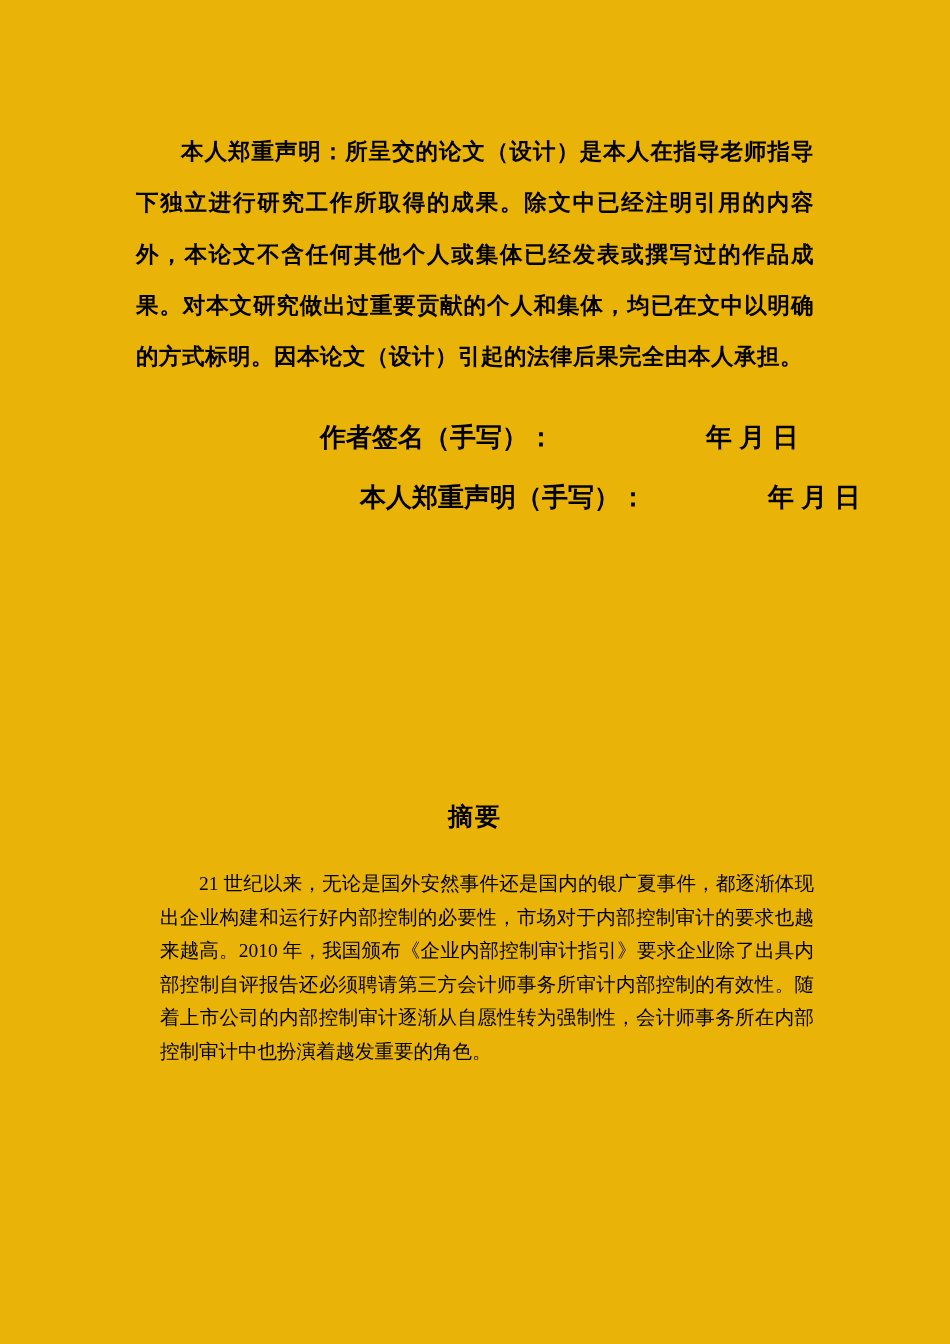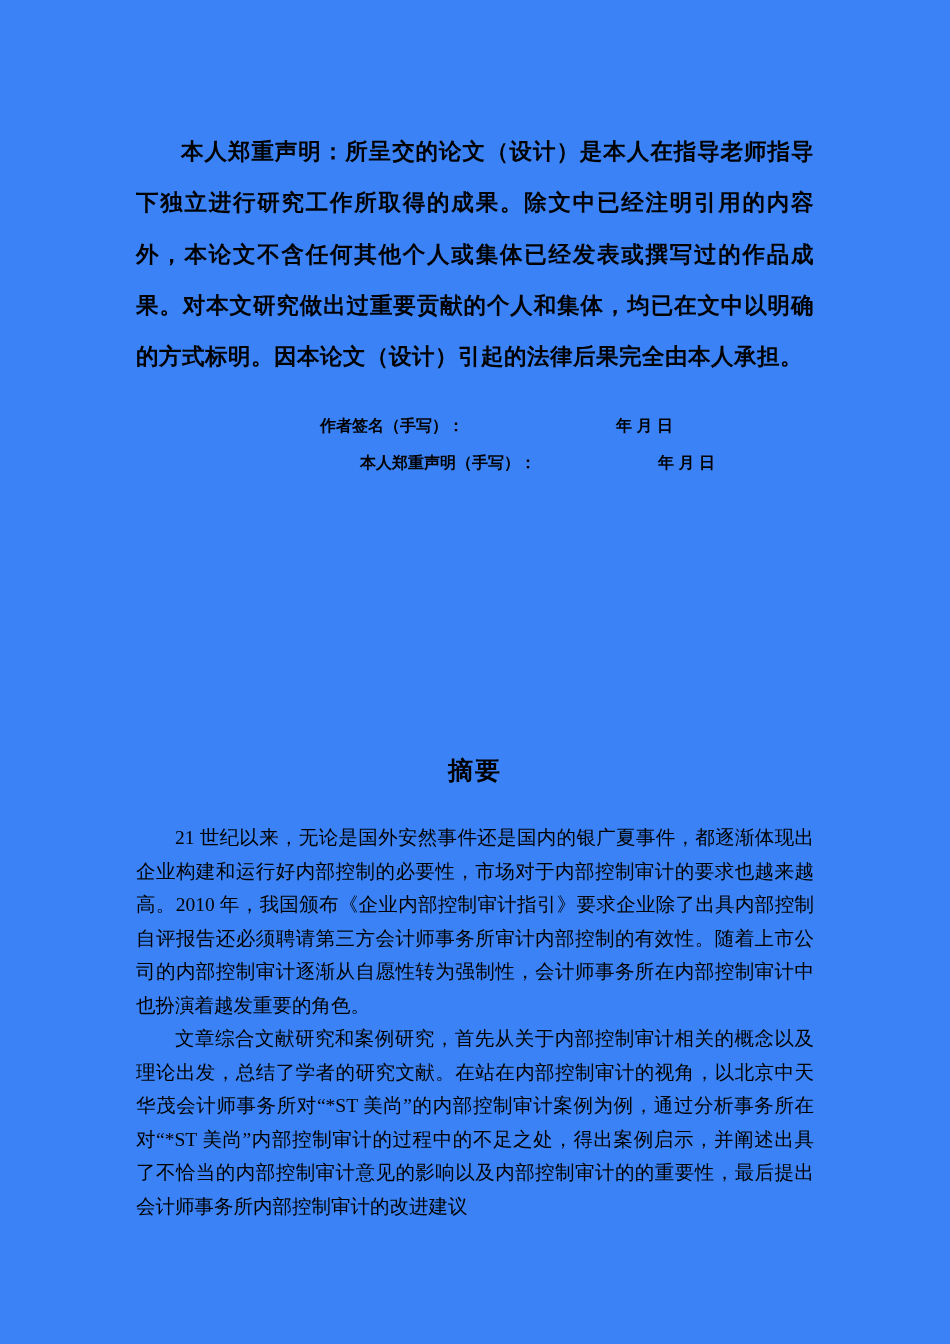--- a/index.html
+++ b/index.html
@@ -5,40 +5,40 @@
   html, body {
     margin: 0;
     padding: 0;
     background: #ffffff;
   }
   .page {
     position: relative;
     width: 950px;
     height: 1344px;
     margin: 0 auto;
-    background: #3b82f6;
+    background: #eab308;
     box-sizing: border-box;
     padding: 126px 136px 40px 136px;
     color: #000000;
     overflow: hidden;
   }
   .declaration {
     font-family: "Liberation Sans", "DejaVu Sans", sans-serif;
     font-weight: bold;
     font-size: 22.5px;
     line-height: 2.28;
     text-align: justify;
     text-justify: inter-ideograph;
     text-indent: 2em;
     letter-spacing: 0.5px;
   }
   .sig-block {
     font-family: "Liberation Sans", "DejaVu Sans", sans-serif;
     font-weight: bold;
-    font-size: 16px;
+    font-size: 26px;
     margin-top: 26px;
   }
   .sig-line {
     line-height: 2.3;
     white-space: nowrap;
   }
   .sig-line.author {
     padding-left: 184px;
   }
   .sig-line.supervisor {
@@ -58,20 +58,21 @@
     font-size: 25px;
     letter-spacing: 2px;
   }
   .abstract-body {
     margin-top: 34px;
     font-family: "Liberation Serif", "DejaVu Serif", serif;
     font-size: 19.5px;
     line-height: 1.72;
     text-align: justify;
     text-justify: inter-ideograph;
+    margin-left: 24px;
   }
   .abstract-body p {
     margin: 0;
     text-indent: 2em;
   }
 </style>
 </head>
 <body>
 
 <div class="page">
@@ -84,16 +85,15 @@
     </div>
     <div class="sig-line supervisor">
       <span>本人郑重声明（手写）：</span><span class="sig-date">年  月  日</span>
     </div>
   </div>
 
   <div class="abstract-title">摘要</div>
 
   <div class="abstract-body">
     <p>21 世纪以来，无论是国外安然事件还是国内的银广夏事件，都逐渐体现出企业构建和运行好内部控制的必要性，市场对于内部控制审计的要求也越来越高。2010 年，我国颁布《企业内部控制审计指引》要求企业除了出具内部控制自评报告还必须聘请第三方会计师事务所审计内部控制的有效性。随着上市公司的内部控制审计逐渐从自愿性转为强制性，会计师事务所在内部控制审计中也扮演着越发重要的角色。</p>
-    <p>文章综合文献研究和案例研究，首先从关于内部控制审计相关的概念以及理论出发，总结了学者的研究文献。在站在内部控制审计的视角，以北京中天华茂会计师事务所对“*ST 美尚”的内部控制审计案例为例，通过分析事务所在对“*ST 美尚”内部控制审计的过程中的不足之处，得出案例启示，并阐述出具了不恰当的内部控制审计意见的影响以及内部控制审计的的重要性，最后提出会计师事务所内部控制审计的改进建议</p>
   </div>
 
 </div>
 
 </body></html>

